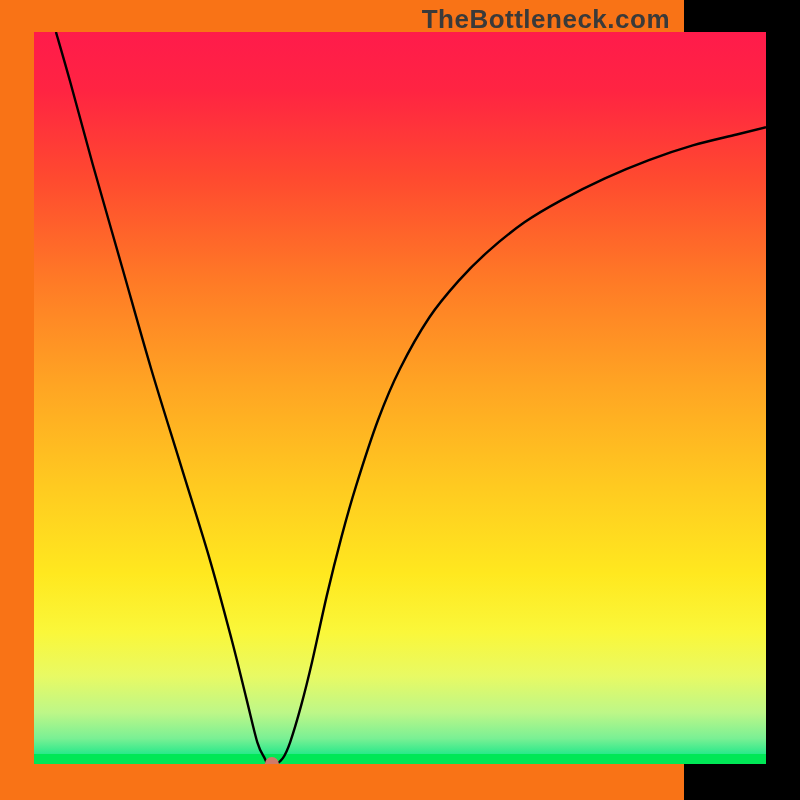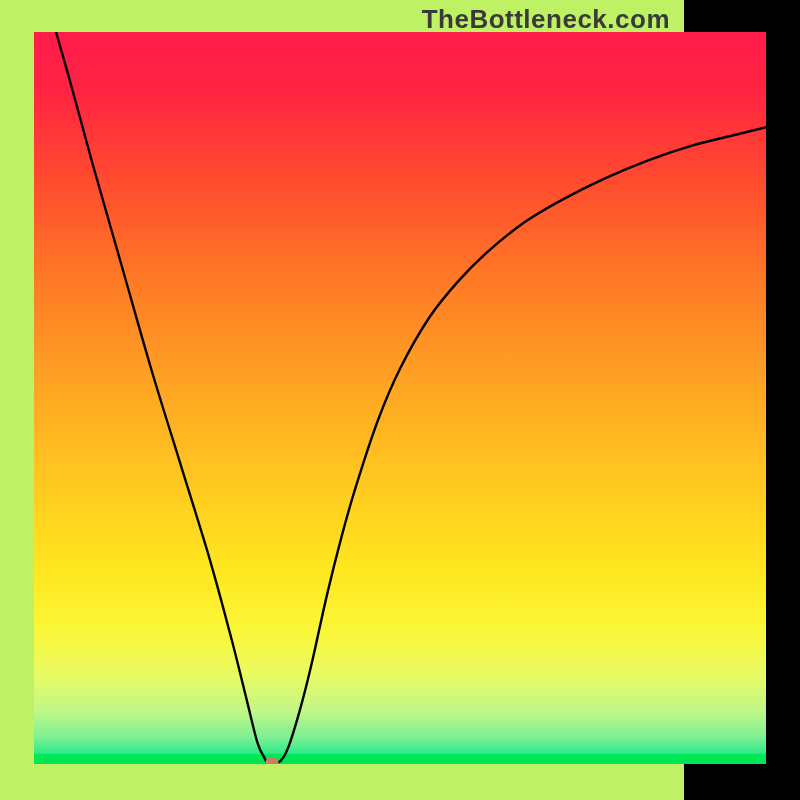--- a/index.html
+++ b/index.html
@@ -8,21 +8,21 @@
     width: 800px;
     height: 800px;
     background: #000;
     font-family: Arial, Helvetica, sans-serif;
     overflow: hidden;
   }
   .frame {
     position: relative;
     width: 684px;
     height: 800px;
-    background: #bef264;
+    background: #f97316;
   }
   .watermark {
     position: absolute;
     top: 4px;
     right: 14px;
     color: #3a3a3a;
     font-size: 26px;
     font-weight: 600;
     letter-spacing: 0.5px;
     z-index: 10;

